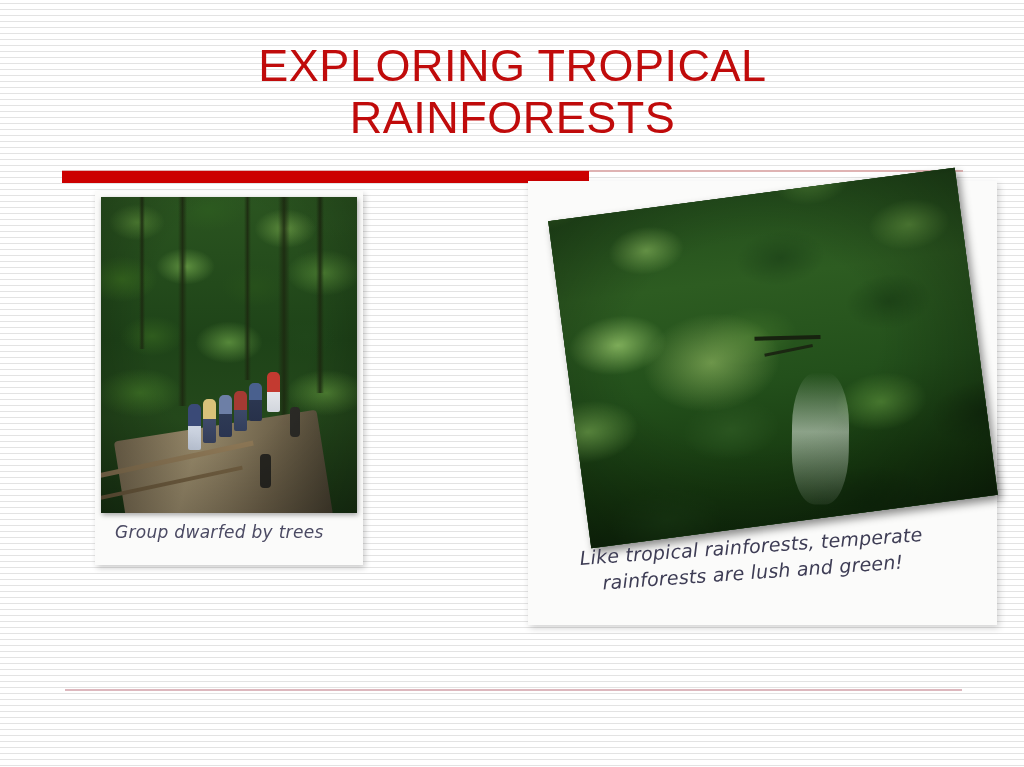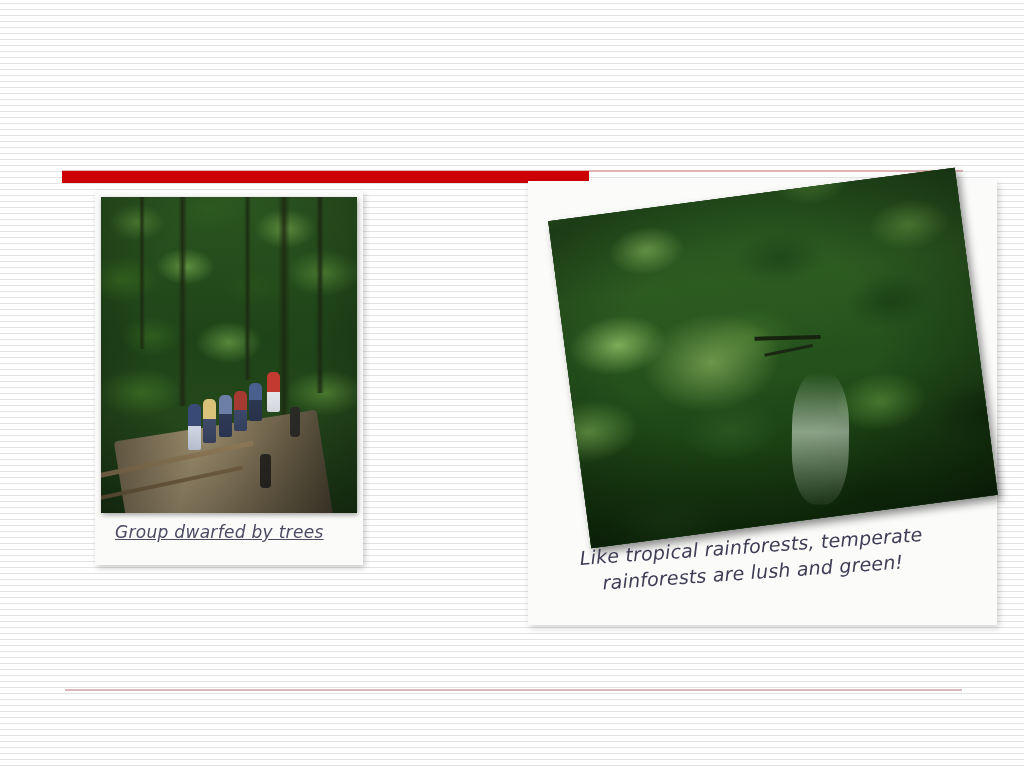--- a/index.html
+++ b/index.html
@@ -188,21 +188,20 @@
     position: absolute;
     left: 20px;
     top: 330px;
     width: 236px;
     color: #4b4a63;
     font-family: "DejaVu Sans", sans-serif;
     font-style: italic;
     font-size: 17px;
     line-height: 23px;
     letter-spacing: 0.3px;
-    text-decoration: underline;
   }
 
   
   .card-two {
     position: absolute;
     left: 528px;
     top: 181px;
     width: 469px;
     height: 444px;
     background: #FBFBFA;
@@ -298,20 +297,24 @@
     text-align: center;
     transform: rotate(-4deg);
     letter-spacing: 0.2px;
   }
 </style>
 </head>
 <body>
 
 <div class="slide">
 
+  <div class="title-block">
+    <div class="title-line">EXPLORING TROPICAL</div>
+    <div class="title-line">RAINFORESTS</div>
+  </div>
 
   <div class="divider-wrap">
     <div class="divider-thin"></div>
     <div class="divider-thick"></div>
   </div>
 
   <div class="card-one">
     <div class="photo-one">
       <div class="canopy"></div>
       <div class="trunk t5"></div>

